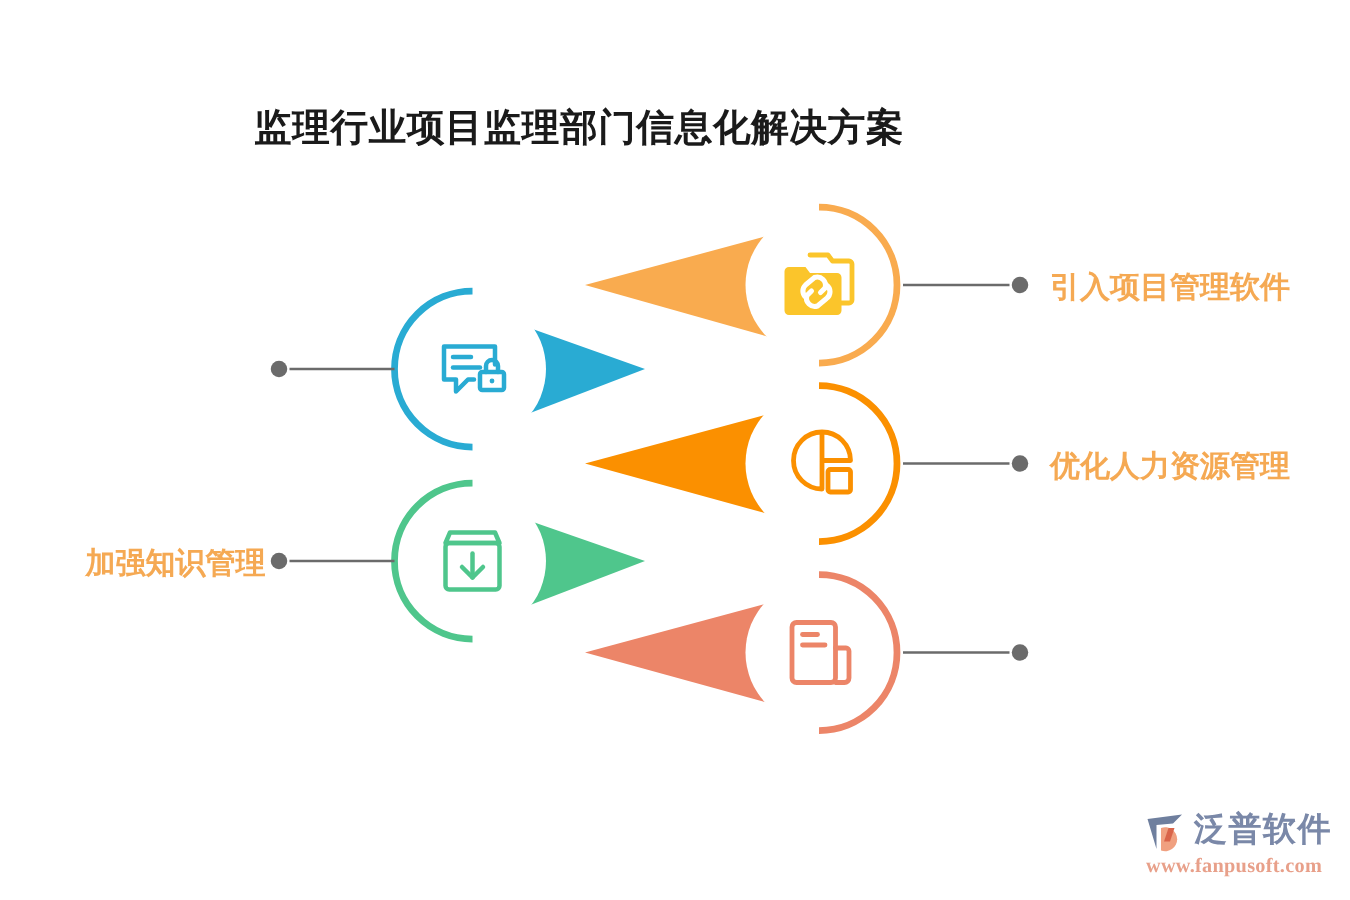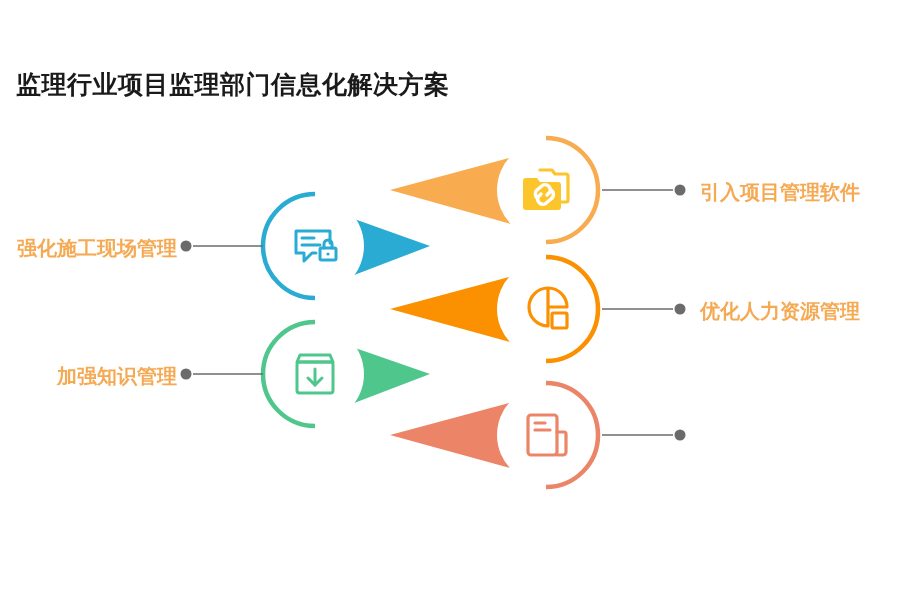--- a/index.html
+++ b/index.html
@@ -19,23 +19,24 @@
   }
   #stage-svg {
     position: absolute;
     left: 0;
     top: 0;
     width: 900px;
     height: 600px;
   }
   .title {
     position: absolute;
-    left: 16px;
+    left: 0;
     top: 68px;
     width: 772px;
+    text-align: center;
     font-size: 25px;
     font-weight: bold;
     color: #1a1a1a;
     letter-spacing: 0.5px;
     white-space: nowrap;
   }
   .label {
     position: absolute;
     font-size: 20px;
     font-weight: bold;
@@ -173,20 +174,28 @@
       <rect x="-18" y="-20" width="29" height="40" rx="3"></rect>
       <path d="M 11,-3 L 18,-3 A 2,2 0 0 1 20,-1 L 20,17 A 3,3 0 0 1 17,20 L 11,20"></path>
       <line x1="-11" y1="-12" x2="-1" y2="-12"></line>
       <line x1="-11" y1="-5" x2="4" y2="-5"></line>
     </g>
 
   </svg>
 
   <div class="title">监理行业项目监理部门信息化解决方案</div>
 
-  <div class="label label-left" style="right:723px; top:238px;">强化施工现场管理</div>
   <div class="label label-left" style="right:723px; top:366px;margin-left:18px;">加强知识管理</div>
 
   <div class="label label-right" style="left:700px; top:182px;">引入项目管理软件</div>
   <div class="label label-right" style="left:700px; top:301px;">优化人力资源管理</div>
 
+  <div class="logo-wrap">
+    <svg class="logo-mark" viewBox="0 0 30 30">
+      <path d="M 3,6 L 26,3 L 20,9 L 9,10 L 9,26 Z" fill="#6f7f9e"></path>
+      <path d="M 12,12 A 8,8 0 1 1 12,27 Z" fill="#f0a080"></path>
+      <path d="M 17,12 L 21,12 L 18,21 L 14,21 Z" fill="#d9644a"></path>
+    </svg>
+    <div class="logo-text">泛普软件</div>
+    <div class="logo-url">www.fanpusoft.com</div>
+  </div>
 
 </div>
 
 </body></html>

